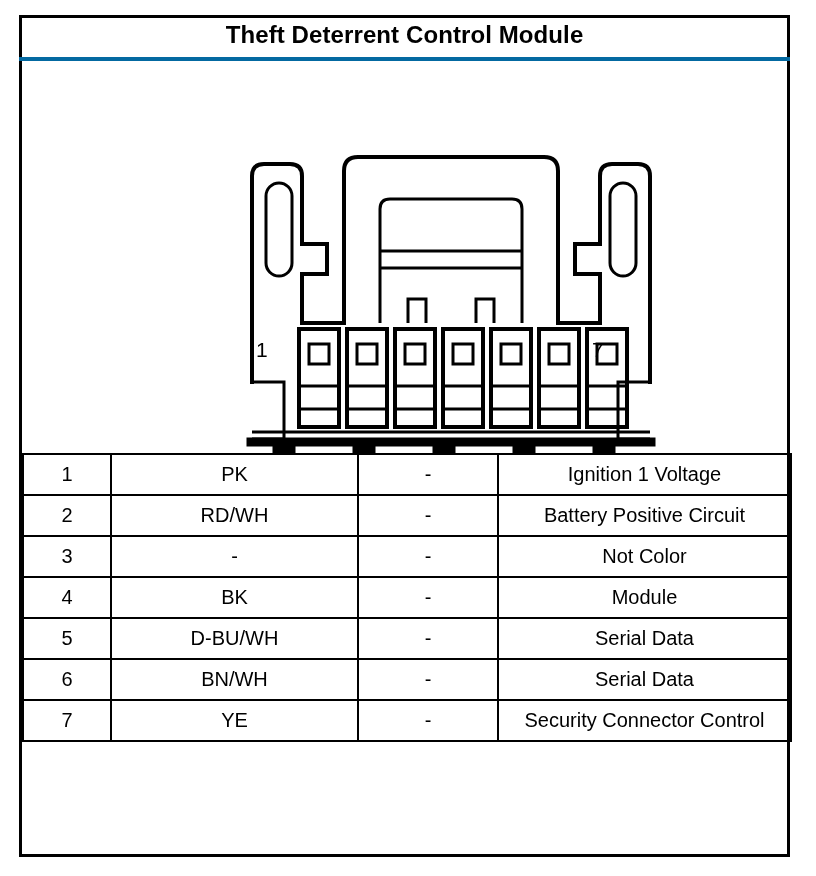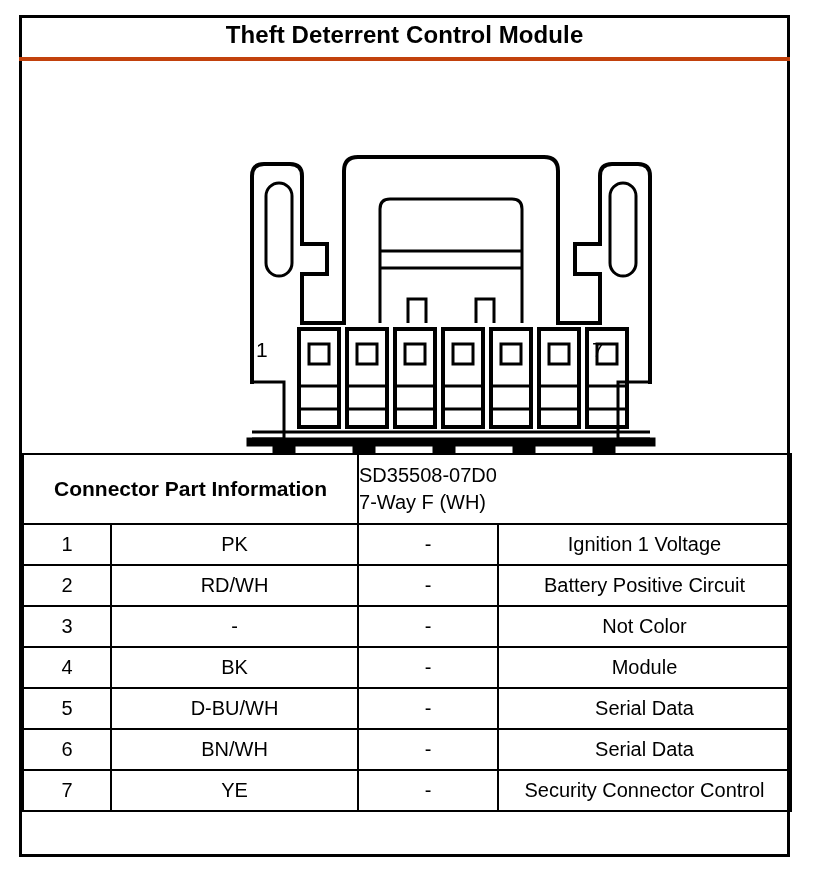--- a/index.html
+++ b/index.html
@@ -33,21 +33,21 @@
   }
 
   
   .title-bar {
     position: absolute;
     left: 19px;
     top: 15px;
     width: 771px;
     height: 46px;
     box-sizing: border-box;
-    border-bottom: 4px solid #c2410c;
+    border-bottom: 4px solid #0369a1;
     display: flex;
     align-items: center;
     justify-content: center;
   }
   .title-text {
     font-size: 24px;
     font-weight: bold;
     letter-spacing: .1px;
     line-height: 1;
     padding-bottom: 2px;
@@ -237,27 +237,20 @@
   </div>
 
   <table class="conn-table">
     <colgroup>
       <col class="col-pin">
       <col class="col-wire">
       <col class="col-circuit">
       <col class="col-function">
     </colgroup>
     <tbody>
-      <tr class="part-row">
-        <td class="part-label" colspan="2">Connector Part Information</td>
-        <td class="part-value" colspan="2">
-          <div>SD35508-07D0</div>
-          <div>7-Way F (WH)</div>
-        </td>
-      </tr>
 
 
       <tr class="data-row">
         <td class="cell-center">1</td>
         <td class="cell-center">PK</td>
         <td class="cell-center">-</td>
         <td class="cell-left">Ignition 1 Voltage</td>
       </tr>
       <tr class="data-row">
         <td class="cell-center">2</td>

